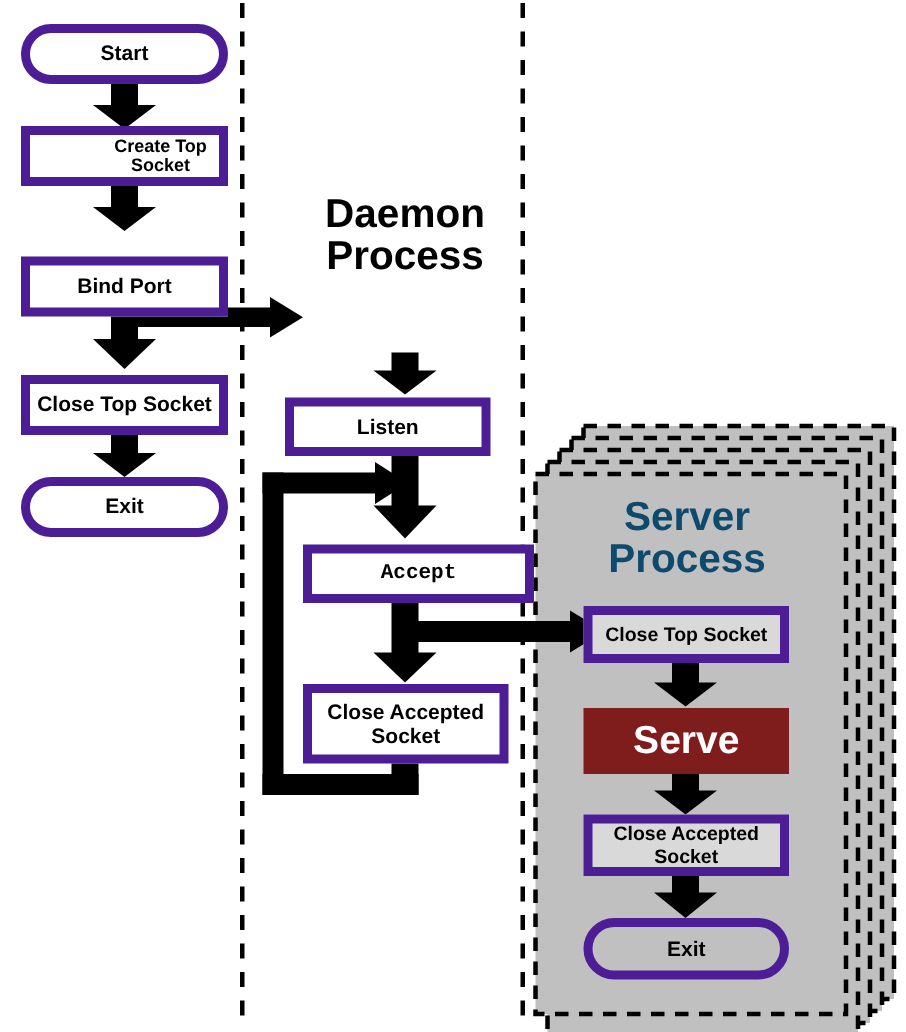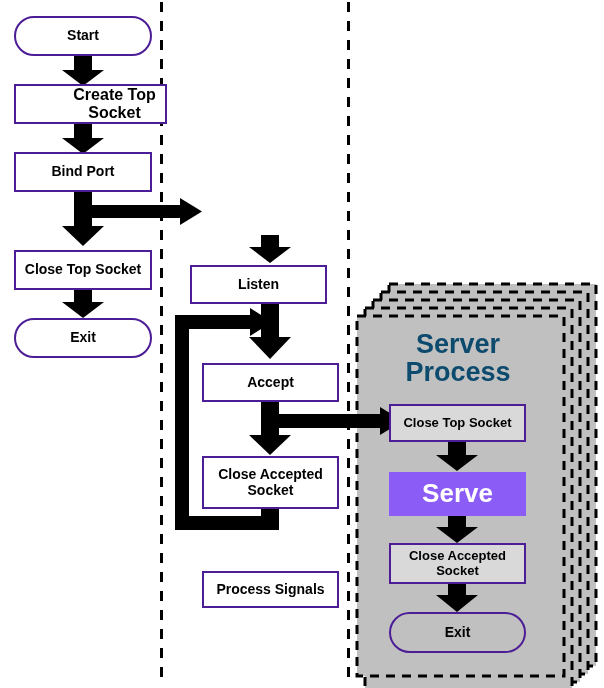--- a/index.html
+++ b/index.html
@@ -1,21 +1,21 @@
 <!DOCTYPE html>
 <html><head>
 <meta charset="utf-8">
 <style>
   html,body{margin:0;padding:0;background:#ffffff;}
   body{width:604px;height:688px;font-family:"Liberation Sans",sans-serif;}
   #stage{position:relative;width:604px;height:688px;overflow:hidden;background:#fff;}
   svg.layer{position:absolute;left:0;top:0;width:604px;height:688px;}
-  .node{position:absolute;box-sizing:border-box;display:flex;align-items:center;justify-content:center;text-align:center;background:#ffffff;border:2px solid #4c1d95;font-weight:bold;color:#000;line-height:1.12;}
+  .node{position:absolute;box-sizing:border-box;display:flex;align-items:center;justify-content:center;text-align:center;background:#ffffff;border:6px solid #4c1d95;font-weight:bold;color:#000;line-height:1.12;}
   .node.rounded{border-radius:22px;}
-  .node.filled{background:#8b5cf6;color:#fff;border:none;}
+  .node.filled{background:#7f1d1d;color:#fff;border:none;}
   .ttl{position:absolute;font-weight:bold;color:#000;text-align:center;line-height:1.04;}
 </style>
 </head>
 <body>
 
 <div id="stage">
 
   <svg class="layer">
     <g>
       <rect x="389" y="284" width="207" height="382" fill="#c0c0c0" stroke="#000" stroke-width="3" stroke-dasharray="9,7"></rect>
@@ -87,42 +87,42 @@
         <rect x="448" y="515" width="18" height="14"></rect>
         <polygon points="436,527 478,527 457,543"></polygon>
       </g>
       <g>
         <rect x="448" y="583" width="18" height="14"></rect>
         <polygon points="436,595 478,595 457,612"></polygon>
       </g>
     </g>
   </svg>
 
+  <div class="ttl" style="left:190px;top:128px;width:160px;font-size:27px;">Daemon Process</div>
 
   <div class="ttl" style="left:378px;top:330px;width:160px;font-size:27px;color:#0c4a6e;">Server Process</div>
 
   <div class="node rounded" style="left:14px;top:16px;width:138px;height:40px;font-size:14px;">Start</div>
 
-  <div class="node" style="left:14px;top:84px;width:153px;height:40px;font-size:16px;padding-left:48px;">Create Top Socket</div>
+  <div class="node" style="left:14px;top:84px;width:138px;height:40px;font-size:12px;padding-left:48px;">Create Top Socket</div>
 
-  <div class="node" style="left:14px;top:152px;width:138px;height:40px;font-size:14px;">Bind Port</div>
+  <div class="node" style="left:14px;top:171px;width:138px;height:40px;font-size:14px;">Bind Port</div>
 
   <div class="node" style="left:14px;top:250px;width:138px;height:40px;font-size:14px;">Close Top Socket</div>
 
   <div class="node rounded" style="left:14px;top:318px;width:138px;height:40px;font-size:14px;">Exit</div>
 
 
   <div class="node" style="left:190px;top:265px;width:137px;height:39px;font-size:14px;">Listen</div>
 
-  <div class="node" style="left:202px;top:363px;width:137px;height:39px;font-size:14px;">Accept</div>
+  <div class="node" style="left:202px;top:363px;width:154px;height:39px;font-size:14px;font-family:Liberation Mono, monospace;">Accept</div>
 
   <div class="node" style="left:202px;top:456px;width:137px;height:53px;font-size:14px;white-space:pre-line;">Close Accepted
 Socket</div>
 
-  <div class="node" style="left:202px;top:571px;width:137px;height:37px;font-size:14px;">Process Signals</div>
 
   <div class="node" style="left:389px;top:404px;width:137px;height:38px;font-size:13px;background:#d9d9d9;">Close Top Socket</div>
 
   <div class="node filled" style="left:389px;top:472px;width:137px;height:44px;font-size:26px;">Serve</div>
 
   <div class="node" style="left:389px;top:543px;width:137px;height:41px;font-size:13px;white-space:pre-line;background:#d9d9d9;">Close Accepted
 Socket</div>
 
   <div class="node rounded" style="left:389px;top:612px;width:137px;height:41px;font-size:14px;background:#c0c0c0;">Exit</div>
 

